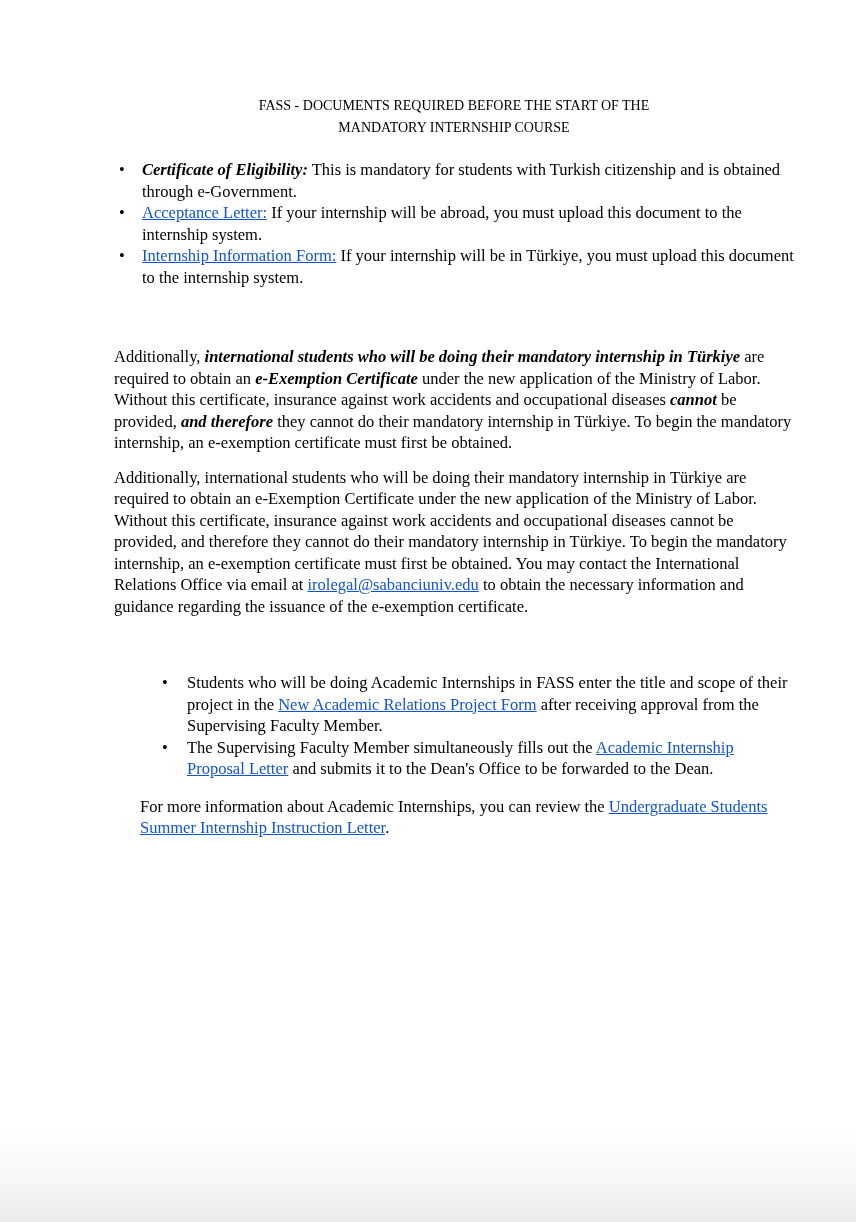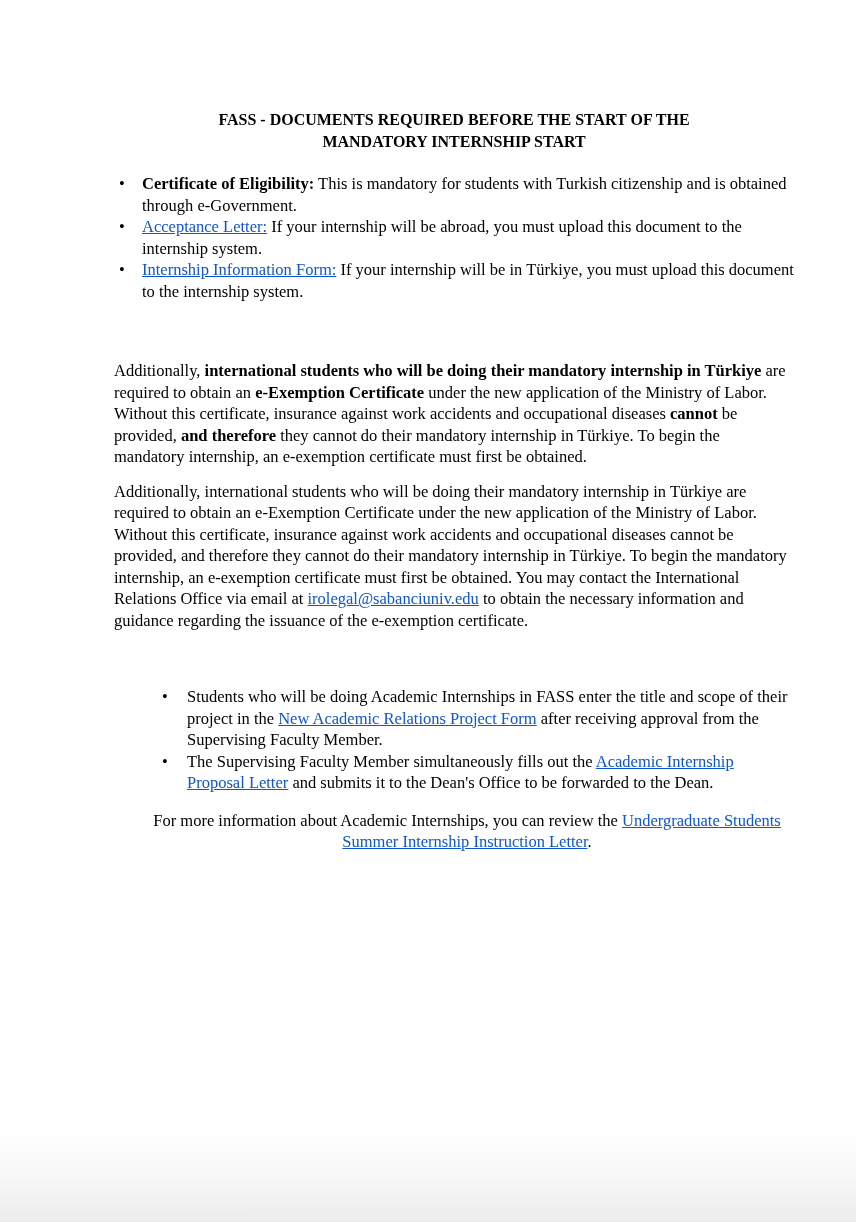--- a/index.html
+++ b/index.html
@@ -11,24 +11,24 @@
     background: #ffffff;
     box-sizing: border-box;
     padding: 95px 62px 0 114px;
     font-family: "Liberation Serif", "DejaVu Serif", serif;
     font-size: 16.5px;
     line-height: 21.5px;
     color: var(--ink);
     overflow: hidden;
   }
   .doc-title {
-    margin: 14px;
+    margin: 0;
     text-align: center;
-    font-weight: bold;
-    font-size: 16px;
+    font-weight: normal;
+    font-size: 14px;
     line-height: 22px;
   }
   .doc-title span { display: block; }
   .subheading {
     font-weight: bold;
     margin: 19px 0 0 29px;
   }
   .intro { margin: 18px 0 0 24px; }
 
   ul.docs {
@@ -44,52 +44,52 @@
   .acad-heading { font-weight: bold; margin: 14px 0 0 0; }
 
   ul.acad {
     list-style: none;
     margin: 55px 0 0 48px;
     padding: 0;
   }
   ul.acad li { position: relative; padding-left: 25px; }
   ul.acad .bullet { position: absolute; left: 0; top: 0; }
 
-  .footer-para { margin: 16px 0 0 26px; text-align: center; }
+  .footer-para { margin: 16px 0 0 26px; }
 
   a.doclink {
     color: var(--link-blue);
     font-weight: normal;
     text-decoration: underline;
     cursor: pointer;
   }
   a.plainlink {
     color: var(--link-blue);
     text-decoration: underline;
     cursor: pointer;
   }
-  b { font-weight: bold; }
+  b { font-weight: bold; font-style: italic; }
   p { margin: 0; }
 
   .bottom-shadow {
     position: absolute;
     left: 0; right: 0; bottom: 0;
     height: 95px;
     background: linear-gradient(to bottom, rgba(237,237,237,0) 0%, rgba(237,237,237,0.45) 55%, #ececec 100%);
     pointer-events: none;
   }
 </style>
 </head>
 <body>
 
 <div class="page">
 
   <h1 class="doc-title">
       <span>FASS - DOCUMENTS REQUIRED BEFORE THE START OF THE</span>
-      <span>MANDATORY INTERNSHIP START</span>
+      <span>MANDATORY INTERNSHIP COURSE</span>
     </h1>
 
 
 
   <ul class="docs">
     <li><span class="bullet">•</span><b>Certificate of Eligibility:</b><span> This is mandatory for students with Turkish citizenship and is obtained through e-Government.</span></li>
     <li><span class="bullet">•</span><a class="doclink">Acceptance Letter:</a><span> If your internship will be abroad, you must upload this document to the internship system.</span></li>
     <li><span class="bullet">•</span><a class="doclink">Internship Information Form:</a><span> If your internship will be in Türkiye, you must upload this document to the internship system.</span></li>
   </ul>
 

